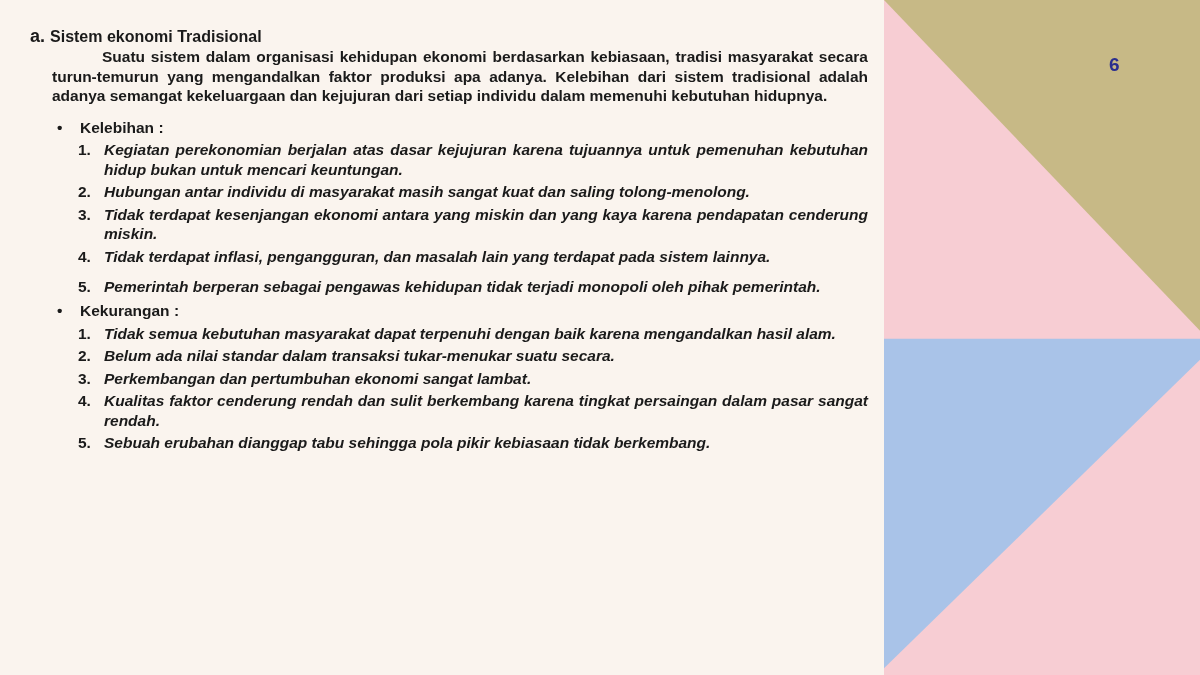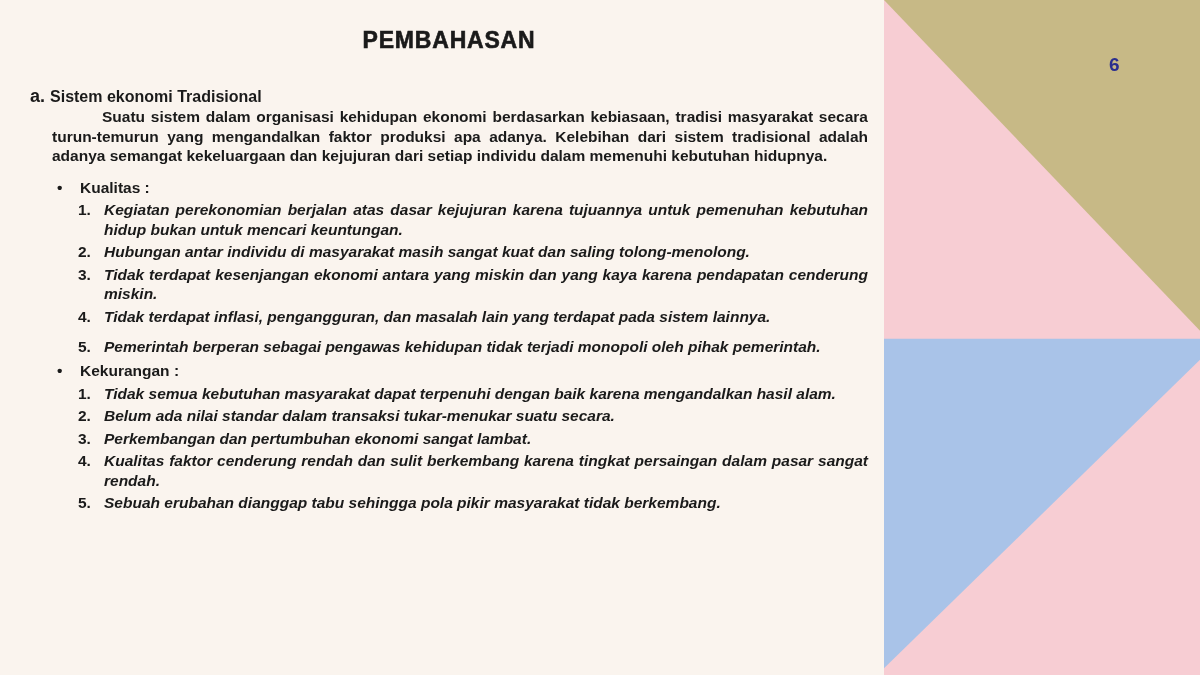--- a/index.html
+++ b/index.html
@@ -89,31 +89,30 @@
 <div class="slide">
 
   <div class="deco">
     <div class="tan-shape"></div>
     <div class="blue-shape"></div>
     <div class="page-num">6</div>
   </div>
 
   <div class="content">
 
-    <h1 class="title">PEMBAHASAN</h1>
 
     <div class="section-head">
       <span class="letter">a.</span><span>Sistem ekonomi Tradisional</span>
     </div>
 
     <p class="intro">Suatu sistem dalam organisasi kehidupan ekonomi berdasarkan kebiasaan, tradisi masyarakat secara turun-temurun yang mengandalkan faktor produksi apa adanya. Kelebihan dari sistem tradisional adalah adanya semangat kekeluargaan dan kejujuran dari setiap individu dalam memenuhi kebutuhan hidupnya.</p>
 
     <div class="list-head">
       <span class="bullet">•</span>
-      <span>Kualitas :</span>
+      <span>Kelebihan :</span>
     </div>
     <div>
       <div class="num-item">
         <span class="num">1.</span>
         <span class="txt">Kegiatan perekonomian berjalan atas dasar kejujuran karena tujuannya untuk pemenuhan kebutuhan hidup bukan untuk mencari keuntungan.</span>
       </div>
       <div class="num-item">
         <span class="num">2.</span>
         <span class="txt">Hubungan antar individu di masyarakat masih sangat kuat dan saling tolong-menolong.</span>
       </div>
@@ -147,18 +146,18 @@
       <div class="num-item">
         <span class="num">3.</span>
         <span class="txt">Perkembangan dan pertumbuhan ekonomi sangat lambat.</span>
       </div>
       <div class="num-item">
         <span class="num">4.</span>
         <span class="txt">Kualitas faktor  cenderung rendah dan sulit berkembang karena tingkat persaingan dalam pasar sangat rendah.</span>
       </div>
       <div class="num-item">
         <span class="num">5.</span>
-        <span class="txt">Sebuah erubahan dianggap tabu sehingga pola pikir masyarakat tidak berkembang.</span>
+        <span class="txt">Sebuah erubahan dianggap tabu sehingga pola pikir kebiasaan tidak berkembang.</span>
       </div>
     </div>
 
   </div>
 </div>
 
 </body></html>

